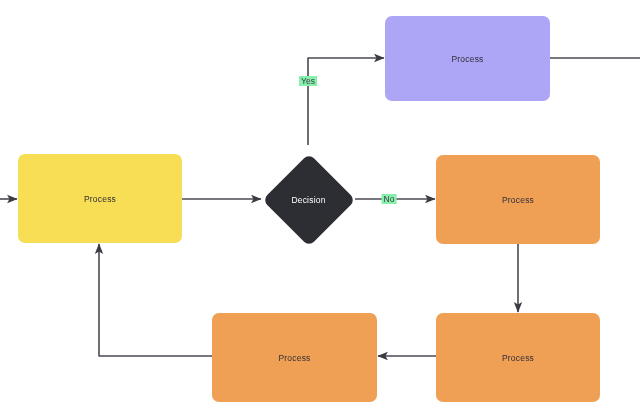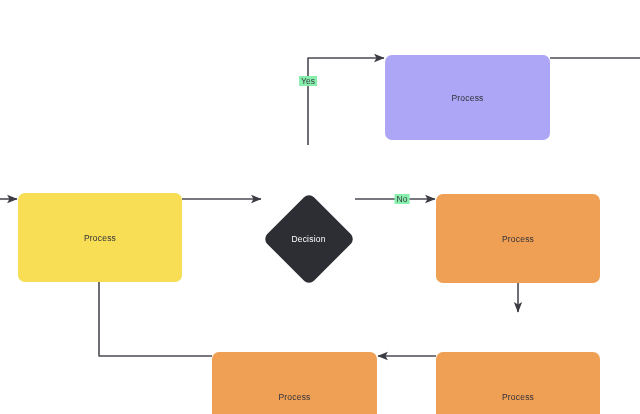--- a/index.html
+++ b/index.html
@@ -27,21 +27,20 @@
   .node {
     position: absolute;
     box-sizing: border-box;
     display: flex;
     align-items: center;
     justify-content: center;
     font-size: 8.5px;
     letter-spacing: 0.2px;
     color: #2f2f38;
     border-radius: 7px;
-    margin-top: 39px;
   }
   .node.process-yellow { background: #F7DE55; }
   .node.process-orange { background: #F0A055; }
   .node.process-purple { background: #ADA5F5; }
   .node.decision {
     background: transparent;
     color: #ffffff;
     border-radius: 0;
   }
   .diamond-shape {
@@ -121,15 +120,15 @@
   <div class="node process-orange" style="left:436px; top:313px; width:164px; height:89px;">
     <span class="label">Process</span>
   </div>
 
   <div class="node process-orange" style="left:212px; top:313px; width:165px; height:89px;">
     <span class="label">Process</span>
   </div>
 
   <div class="edge-label" style="left:308px; top:81px;">Yes</div>
 
-  <div class="edge-label" style="left:402px; top:199px;">No</div>
+  <div class="edge-label" style="left:389px; top:199px;">No</div>
 
 </div>
 
 </body></html>

